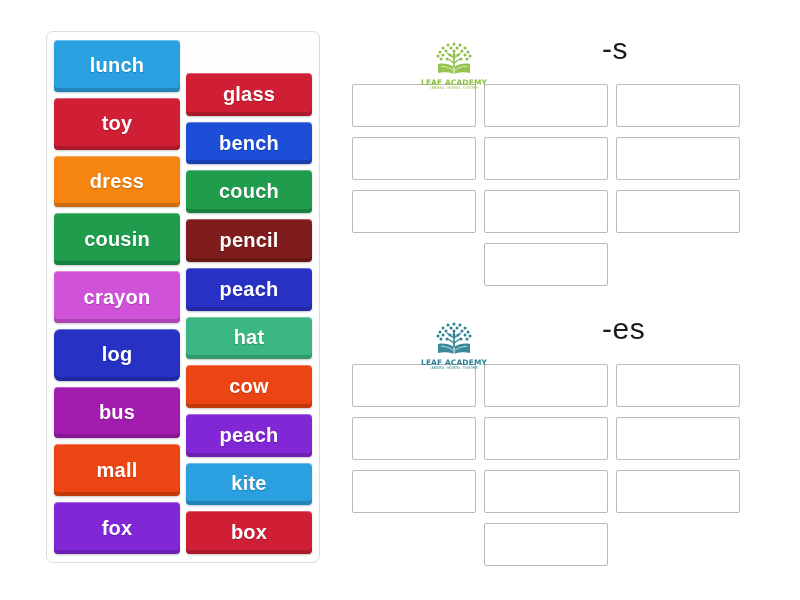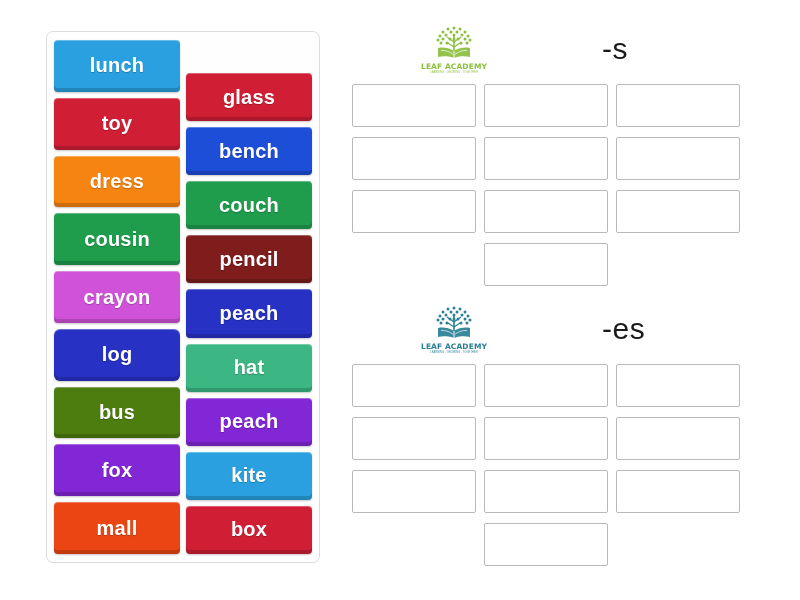--- a/index.html
+++ b/index.html
@@ -53,21 +53,21 @@
   .group { position: absolute; left: 352px; width: 400px; }
   .group-1 { top: 24px; }
   .group-2 { top: 304px; }
 
   .group-head {
     position: relative;
     height: 58px;
   }
   .logo {
     position: absolute;
-    left: 62px; top: 0;
+    left: 62px; top: 16px;
     width: 80px; height: 56px;
     display: flex;
     flex-direction: column;
     align-items: center;
     justify-content: flex-start;
   }
   .logo svg { display: block; }
   .logo-name {
     font-family: "DejaVu Sans", sans-serif;
     font-size: 7.5px;
@@ -114,31 +114,32 @@
 <div class="stage">
 
   <div class="tray">
     <div class="tray-col" id="col0">
         <div class="tile" style="background: rgb(42, 160, 224);">lunch</div>
         <div class="tile" style="background: rgb(208, 31, 53);">toy</div>
         <div class="tile" style="background: rgb(245, 132, 16);">dress</div>
         <div class="tile" style="background: rgb(31, 157, 77);">cousin</div>
         <div class="tile" style="background: rgb(207, 82, 216);">crayon</div>
         <div class="tile" style="background: rgb(39, 50, 196); border-radius: 6px;">log</div>
-        <div class="tile" style="background: #4d7c0f;">bus</div>
+        <div class="tile" style="background: #a21caf;">bus</div>
+        <div class="tile" style="background: rgb(234, 69, 18);">mall</div>
         <div class="tile" style="background: rgb(130, 39, 214);">fox</div>
-        <div class="tile" style="background: rgb(234, 69, 18);">mall</div>
       </div>
     <div class="tray-col" id="col1">
         <div class="tile" style="background: rgb(208, 31, 53); margin-top: 33px;">glass</div>
         <div class="tile" style="background: #1d4ed8;">bench</div>
         <div class="tile" style="background: rgb(31, 157, 77);">couch</div>
         <div class="tile" style="background: #7f1d1d;">pencil</div>
         <div class="tile" style="background: rgb(39, 50, 196);">peach</div>
         <div class="tile" style="background: rgb(60, 182, 130);">hat</div>
+        <div class="tile" style="background: rgb(234, 69, 18);">cow</div>
         <div class="tile" style="background: rgb(130, 39, 214);">peach</div>
         <div class="tile" style="background: rgb(42, 160, 224);">kite</div>
         <div class="tile" style="background: rgb(208, 31, 53);">box</div>
       </div>
   </div>
 
   <div class="group group-1">
     <div class="group-head">
       <div class="logo" id="logo0">
           <svg width="44" height="38" viewBox="0 0 40 38">

